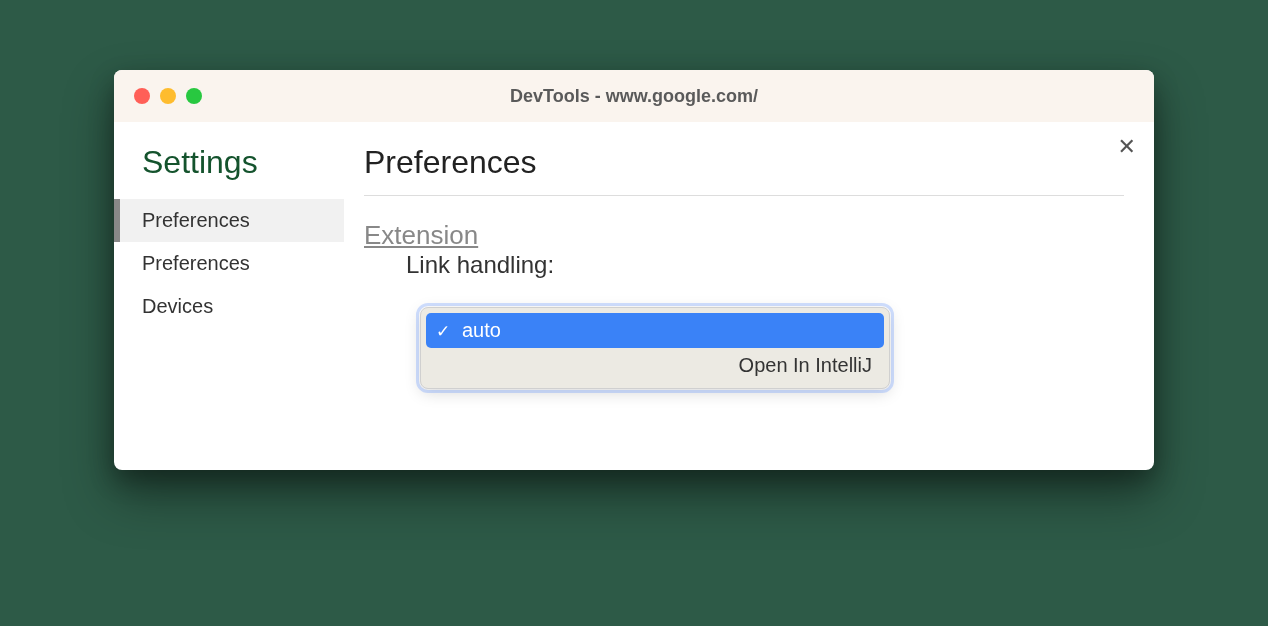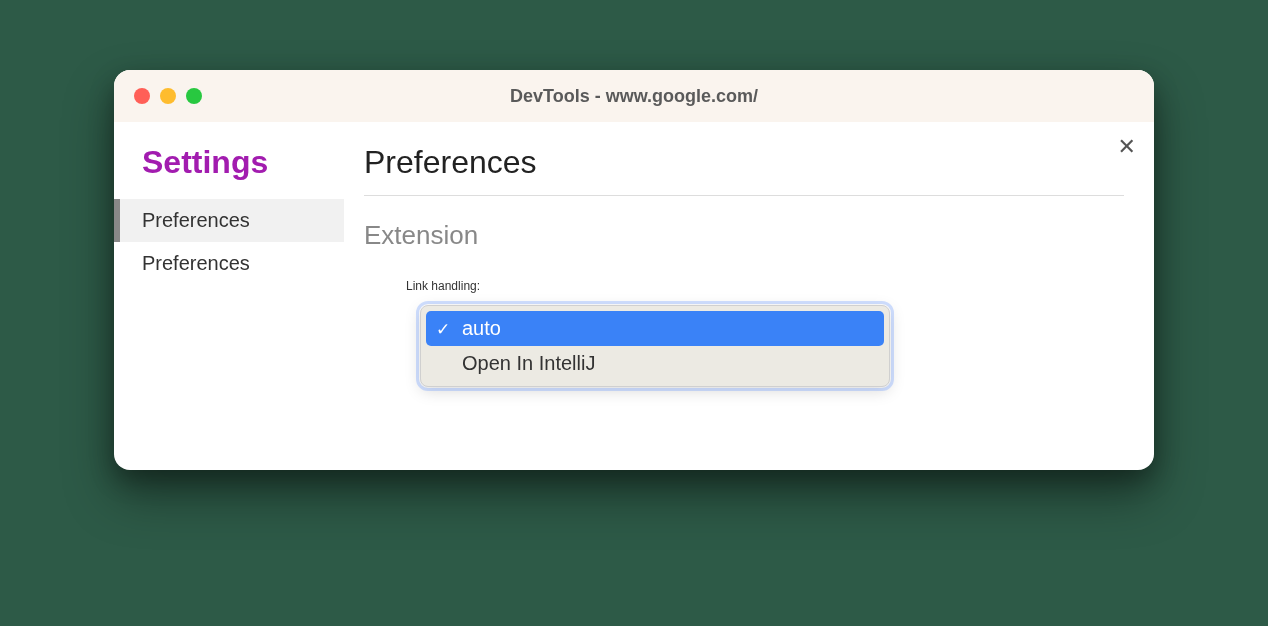--- a/index.html
+++ b/index.html
@@ -16,21 +16,21 @@
       display: flex;
       align-items: flex-start;
       justify-content: center;
       padding-top: 70px;
     }
     
     .window {
       width: 1040px;
       height: 400px;
       background: #ffffff;
-      border-radius: 16px;
+      border-radius: 8px;
       box-shadow: 0 25px 50px rgba(0,0,0,0.4), 0 10px 25px rgba(0,0,0,0.3);
       overflow: hidden;
       position: relative;
     }
     
     .titlebar {
       height: 52px;
       background: #faf4ee;
       display: flex;
       align-items: center;
@@ -79,22 +79,22 @@
       z-index: 10;
     }
     
     .sidebar {
       width: 230px;
       padding-top: 22px;
     }
     
     .sidebar-title {
       font-size: 32px;
-      font-weight: 700;
-      color: #a21caf;
+      font-weight: 400;
+      color: #14532d;
       padding-left: 28px;
       margin-bottom: 18px;
     }
     
     .sidebar-item {
       padding: 10px 0 10px 28px;
       font-size: 20px;
       color: #333;
       cursor: pointer;
       position: relative;
@@ -129,31 +129,31 @@
     .divider {
       border: none;
       border-top: 1px solid #ddd;
       margin-bottom: 24px;
     }
     
     .section-title {
       font-size: 26px;
       font-weight: 400;
       color: #888;
-      margin-bottom: 28px;
+      text-decoration: underline;
     }
     
     .setting-row {
       padding-left: 42px;
     }
     
     .setting-label {
-      font-size: 12px;
+      font-size: 24px;
       color: #333;
-      margin-bottom: 12px;
+      margin-bottom: 28px;
     }
     
     .dropdown {
       position: relative;
       width: 470px;
       margin-left: 14px;
     }
     
     .dropdown-menu {
       background: #eceae3;
@@ -181,20 +181,21 @@
     .dropdown-option .check {
       position: absolute;
       left: 10px;
       top: 50%;
       transform: translateY(-50%);
       font-size: 17px;
     }
     
     .dropdown-option:not(.selected) {
       color: #333;
+      text-align: right;
     }
   </style>
 </head>
 <body>
 
 <div class="window">
 
   <div class="titlebar">
     <div class="traffic-lights">
       <div class="traffic-light red"></div>
@@ -209,20 +210,23 @@
     <div class="close-btn">✕</div>
 
     <div class="sidebar">
       <div class="sidebar-title">Settings</div>
 
       <div class="sidebar-item active">
         <span>Preferences</span>
       </div>
       <div class="sidebar-item">
         <span>Preferences</span>
+      </div>
+      <div class="sidebar-item">
+        <span>Devices</span>
       </div>
     </div>
 
     <div class="main">
       <div class="main-title">Preferences</div>
       <hr class="divider">
 
       <div class="section-title">Extension</div>
 
       <div class="setting-row">

